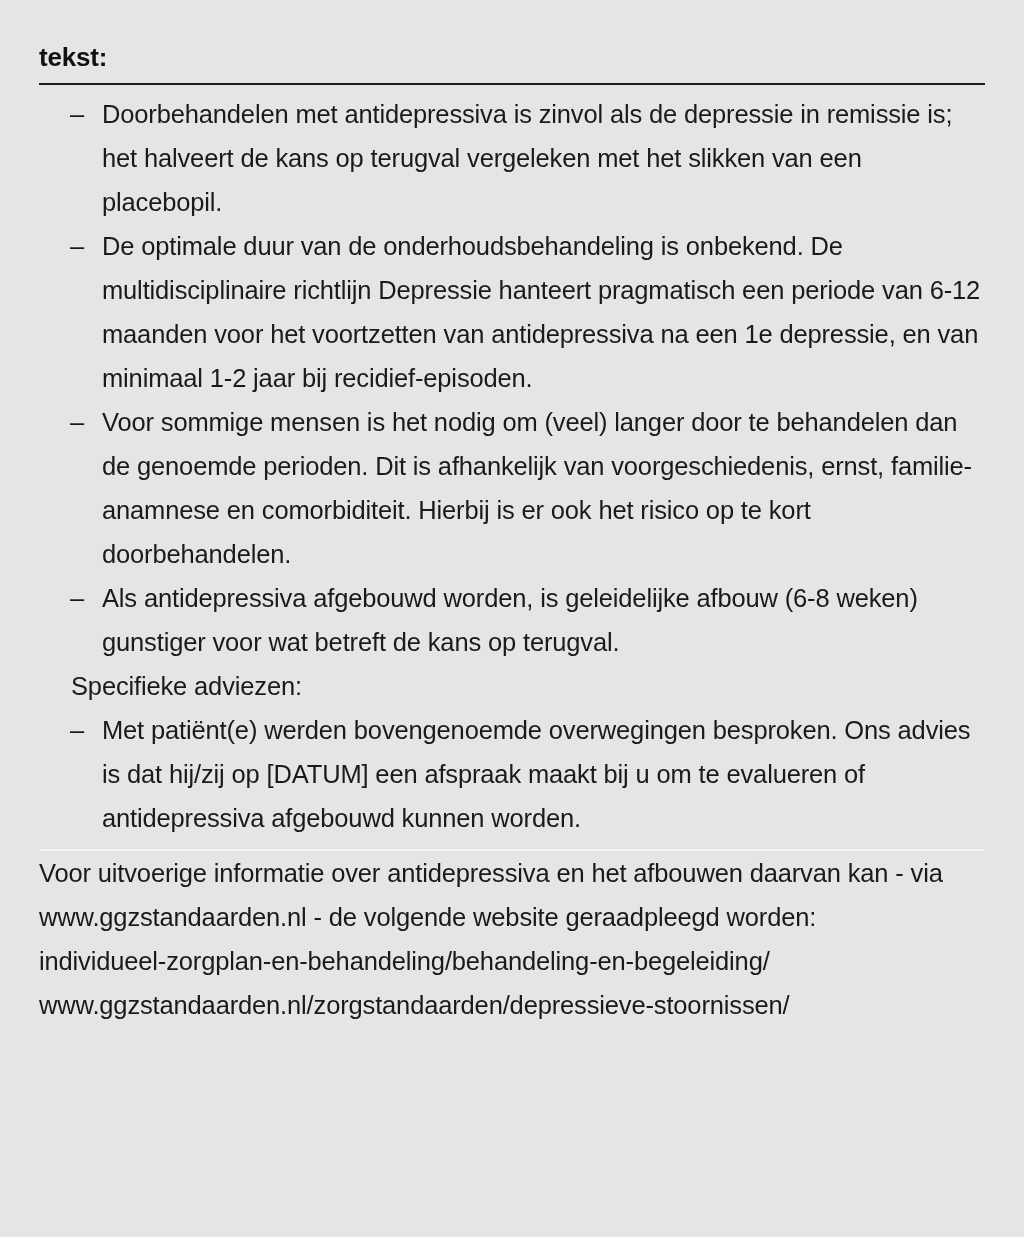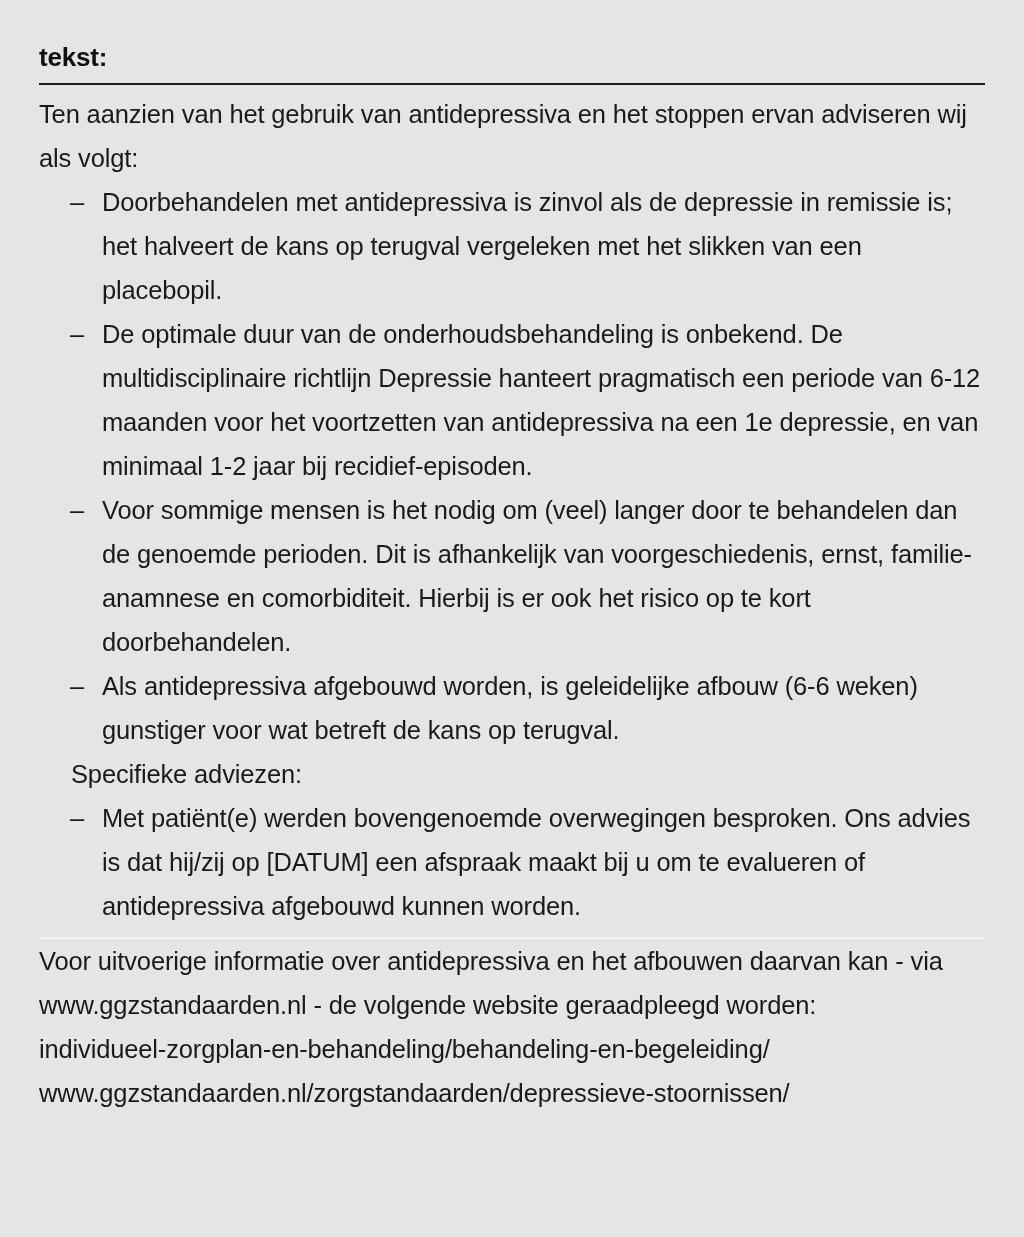--- a/index.html
+++ b/index.html
@@ -109,42 +109,41 @@
 <body>
 
 <div class="page">
 
   <div class="section-title">tekst:</div>
 
   <div class="rule-dark"></div>
 
   <div class="body-block">
 
-    <div class="para flow">Ten aanzien van het gebruik van antidepressiva en het stoppen ervan adviseren wij als volgt:</div>
 
     <div>
 
       <div class="bullet">
         <span class="dash">–</span>
         <span>Doorbehandelen met antidepressiva is zinvol als de depressie in remissie is; het halveert de kans op terugval vergeleken met het slikken van een placebopil.</span>
       </div>
 
       <div class="bullet">
         <span class="dash">–</span>
         <span>De optimale duur van de onderhoudsbehandeling is onbekend. De multidisciplinaire richtlijn Depressie hanteert pragmatisch een periode van 6-12 maanden voor het voortzetten van antidepressiva na een 1e depressie, en van minimaal 1-2 jaar bij recidief-episoden.</span>
       </div>
 
       <div class="bullet">
         <span class="dash">–</span>
         <span>Voor sommige mensen is het nodig om (veel) langer door te behandelen dan de genoemde perioden. Dit is afhankelijk van voorgeschiedenis, ernst, familie-anamnese en comorbiditeit. Hierbij is er ook het risico op te kort doorbehandelen.</span>
       </div>
 
       <div class="bullet">
         <span class="dash">–</span>
-        <span>Als antidepressiva afgebouwd worden, is geleidelijke afbouw (6-6 weken) gunstiger voor wat betreft de kans op terugval.</span>
+        <span>Als antidepressiva afgebouwd worden, is geleidelijke afbouw (6-8 weken) gunstiger voor wat betreft de kans op terugval.</span>
       </div>
     </div>
 
     <div>
       <div class="subhead">Specifieke adviezen:</div>
 
       <div class="bullet">
         <span class="dash">–</span>
         <span>Met patiënt(e) werden bovengenoemde overwegingen besproken. Ons advies is dat hij/zij op [DATUM] een afspraak maakt bij u om te evalueren of antidepressiva afgebouwd kunnen worden.</span>
       </div>

